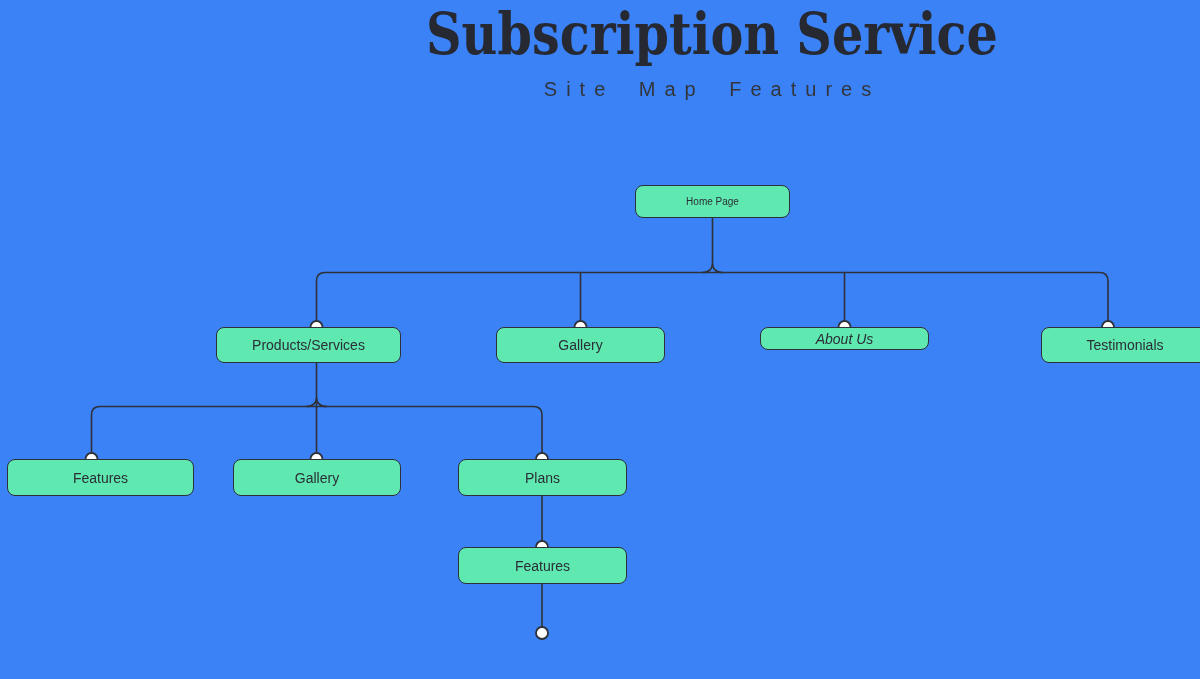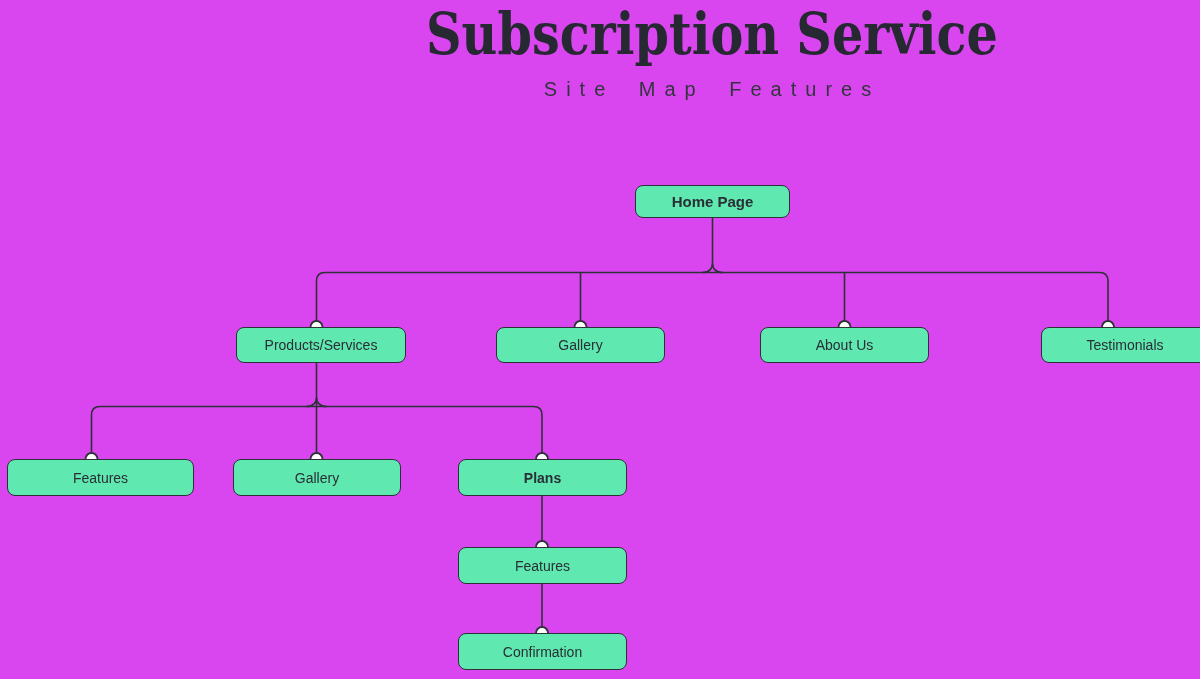--- a/index.html
+++ b/index.html
@@ -1,20 +1,20 @@
 <!DOCTYPE html>
 <html><head>
 <meta charset="utf-8">
 <style>
   html, body { margin: 0; padding: 0; background: #ffffff; }
   .canvas {
     position: relative;
     width: 1200px;
     height: 679px;
-    background: #d946ef;
+    background: #3b82f6;
     overflow: hidden;
     font-family: "Liberation Sans", sans-serif;
   }
 
   
   .title {
     position: absolute;
     top: 4px;
     left: 712px;
     transform: translateX(-50%) scaleX(0.85);
@@ -65,30 +65,30 @@
     border: 1.8px solid #2d3037;
     border-radius: 8px;
     display: flex;
     align-items: center;
     justify-content: center;
     font-size: 14px;
     color: #2a2e35;
     text-align: center;
     cursor: default;
   }
-  .node.root { font-weight: 700; font-size: 15px; }
+  .node.root { font-weight: 400; font-size: 10px; }
 
   .n-home          { left: 635px;  top: 185px; width: 155px; height: 33px; }
-  .n-products      { left: 236px;  top: 327px; width: 170px; height: 36px; }
+  .n-products      { left: 216px;  top: 327px; width: 185px; height: 36px; }
   .n-gallery-top   { left: 496px;  top: 327px; width: 169px; height: 36px; }
-  .n-about         { left: 760px;  top: 327px; width: 169px; height: 36px; }
+  .n-about         { left: 760px;  top: 327px; width: 169px; height: 23px; font-style: italic; }
   .n-testimonials  { left: 1024px; top: 327px; width: 168px; height: 36px; margin-left: 17px; }
   .n-features      { left: 7px;    top: 459px; width: 187px; height: 37px; }
   .n-gallery-sub   { left: 233px;  top: 459px; width: 168px; height: 37px; }
-  .n-plans         { left: 458px;  top: 459px; width: 169px; height: 37px; font-weight: bold; }
+  .n-plans         { left: 458px;  top: 459px; width: 169px; height: 37px; }
   .n-purchase      { left: 458px;  top: 547px; width: 169px; height: 37px; }
   .n-confirmation  { left: 458px;  top: 633px; width: 169px; height: 37px; }
 </style>
 </head>
 <body>
 
 <div class="canvas">
 
   <div class="title">Subscription Service</div>
   <div class="subtitle">Site Map Features</div>
@@ -121,15 +121,14 @@
 
   <div class="node root n-home">Home Page</div>
   <div class="node n-products">Products/Services</div>
   <div class="node n-gallery-top">Gallery</div>
   <div class="node n-about">About Us</div>
   <div class="node n-testimonials">Testimonials</div>
   <div class="node n-features">Features</div>
   <div class="node n-gallery-sub">Gallery</div>
   <div class="node n-plans">Plans</div>
   <div class="node n-purchase">Features</div>
-  <div class="node n-confirmation">Confirmation</div>
 
 </div>
 
 </body></html>

